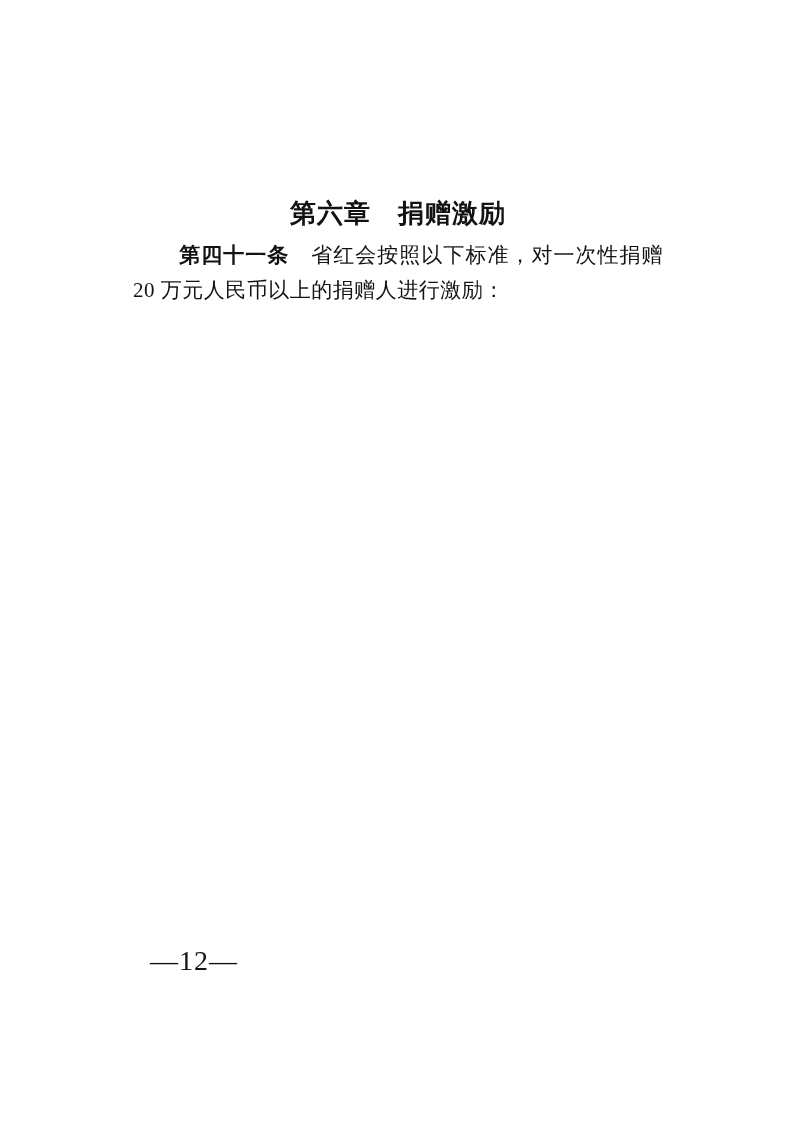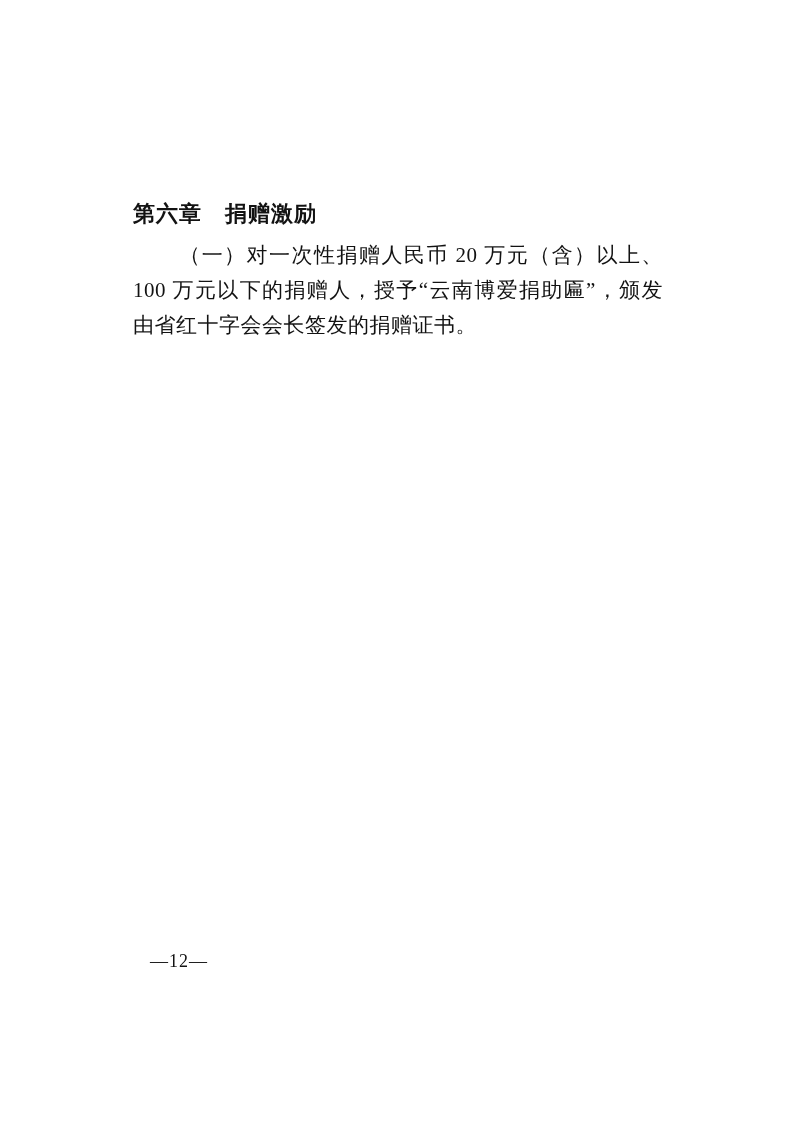--- a/index.html
+++ b/index.html
@@ -16,57 +16,57 @@
     font-family: "Liberation Serif", "DejaVu Serif", serif;
     color: #121212;
   }
   .content {
     position: absolute;
     left: 133px;
     top: 196px;
     width: 530px;
   }
   .chapter-heading {
-    font-size: 22px;
+    font-size: 26px;
     font-weight: bold;
-    text-align: left;
+    text-align: center;
     line-height: 35px;
     margin: 0 0 7px 0;
     letter-spacing: 1px;
   }
   .para {
     margin: 0;
     font-size: 21px;
     line-height: 35px;
     text-align: justify;
     text-justify: inter-ideograph;
     text-indent: 2.2em;
     letter-spacing: 0.5px;
   }
   .artnum {
     font-weight: bold;
   }
   .page-number {
     position: absolute;
     left: 150px;
     top: 946px;
-    font-size: 18px;
+    font-size: 28px;
     line-height: 30px;
     letter-spacing: 1px;
   }
 </style>
 </head>
 <body>
 
 <div class="page">
   <div class="content">
 
     <h1 class="chapter-heading">第六章　捐赠激励</h1>
 
+    <p class="para"><span class="artnum">第四十一条</span><span>　省红会按照以下标准，对一次性捐赠 20 万元人民币以上的捐赠人进行激励：</span></p>
 
-    <p class="para"><span>（一）对一次性捐赠人民币 20 万元（含）以上、100 万元以下的捐赠人，授予“云南博爱捐助匾”，颁发由省红十字会会长签发的捐赠证书。</span></p>
 
 
 
   </div>
 
   <div class="page-number">—12—</div>
 </div>
 
 </body></html>

